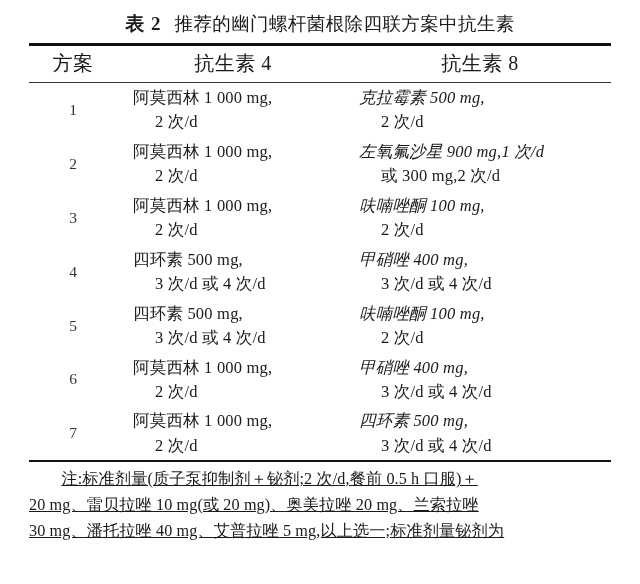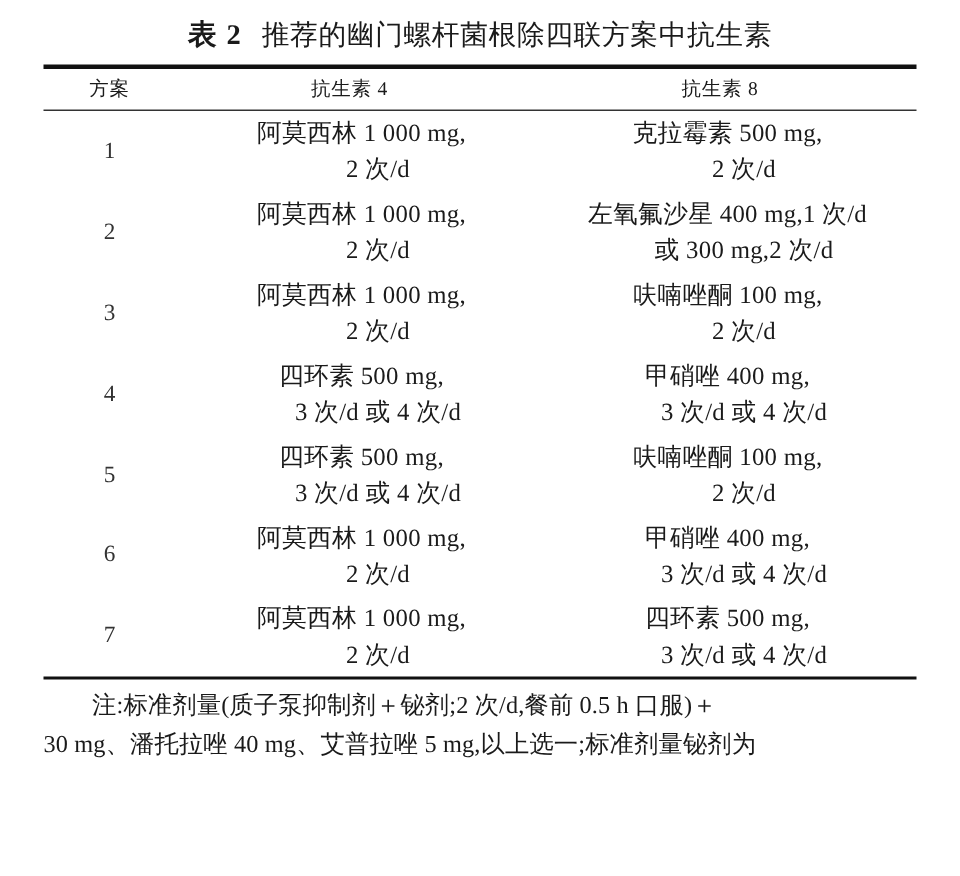--- a/index.html
+++ b/index.html
@@ -55,21 +55,21 @@
     width: 100%;
     border-collapse: collapse;
     table-layout: fixed;
   }
   table.grid col.c-no   { width: 88px; }
   table.grid col.c-ab1  { width: 232px; }
   table.grid col.c-ab2  { width: 262px; }
 
   thead th {
     font-weight: normal;
-    font-size: 13px;
+    font-size: 20px;
     padding: 4px 0 5px 0;
     text-align: center;
     letter-spacing: 0.5px;
   }
   th.h-no { text-align: center; }
 
   tbody td {
     font-size: 16.5px;
     vertical-align: middle;
     padding: 0;
@@ -77,42 +77,41 @@
   td.num {
     text-align: center;
     font-size: 15.5px;
     color: #333;
     vertical-align: middle;
   }
   .cell {
     line-height: 24.2px;
     padding: 3px 0 2.5px 0;
     letter-spacing: 0.2px;
-    text-align: center;
   }
   .cell .l1 { display: block; padding-left: 16px; white-space: nowrap; }
   .cell .l2 { display: block; padding-left: 38px; white-space: nowrap; }
-  td.ab2 .cell .l1 { padding-left: 10px; }
+  td.ab2 .cell .l1 { padding-left: 10px; font-style: italic; }
   td.ab2 .cell .l2 { padding-left: 32px; }
 
   
   .note {
     width: 582px;
     margin: 0 auto;
     padding-top: 5px;
     font-size: 16.2px;
     line-height: 25.6px;
     text-align: justify;
     text-align-last: left;
     letter-spacing: 0.1px;
   }
   .note p { margin: 0; }
   .note .n1 { text-indent: 2em; }
   .note .nz { text-indent: 0; }
-  .note span { white-space: nowrap; }
+  .note span { white-space: nowrap; text-decoration: underline; }
 </style>
 </head>
 <body>
 
 <div class="page">
 
   <div class="title-block">
     <div class="title-line">
       <span class="title-label">表 2</span><span>推荐的幽门螺杆菌根除四联方案中抗生素</span>
     </div>
@@ -163,21 +162,21 @@
         <tr>
           <td class="num">2</td>
           <td class="ab1">
             <div class="cell">
               <span class="l1">阿莫西林 1 000 mg,</span>
               <span class="l2">2 次/d</span>
             </div>
           </td>
           <td class="ab2">
             <div class="cell">
-              <span class="l1">左氧氟沙星 400 mg,1 次/d</span>
+              <span class="l1">左氧氟沙星 900 mg,1 次/d</span>
               <span class="l2">或 300 mg,2 次/d</span>
             </div>
           </td>
         </tr>
         <tr>
           <td class="num">3</td>
           <td class="ab1">
             <div class="cell">
               <span class="l1">阿莫西林 1 000 mg,</span>
               <span class="l2">2 次/d</span>
@@ -251,17 +250,18 @@
           </td>
         </tr>
       </tbody>
     </table>
 
     <div class="rule-bottom"></div>
   </div>
 
   <div class="note">
     <p class="n1"><span>注:标准剂量(质子泵抑制剂＋铋剂;2 次/d,餐前 0.5 h 口服)＋</span></p>
+    <p class="nz"><span>20 mg、雷贝拉唑 10 mg(或 20 mg)、奥美拉唑 20 mg、兰索拉唑</span></p>
     <p class="nz"><span>30 mg、潘托拉唑 40 mg、艾普拉唑 5 mg,以上选一;标准剂量铋剂为</span></p>
 
   </div>
 
 </div>
 
 </body></html>

